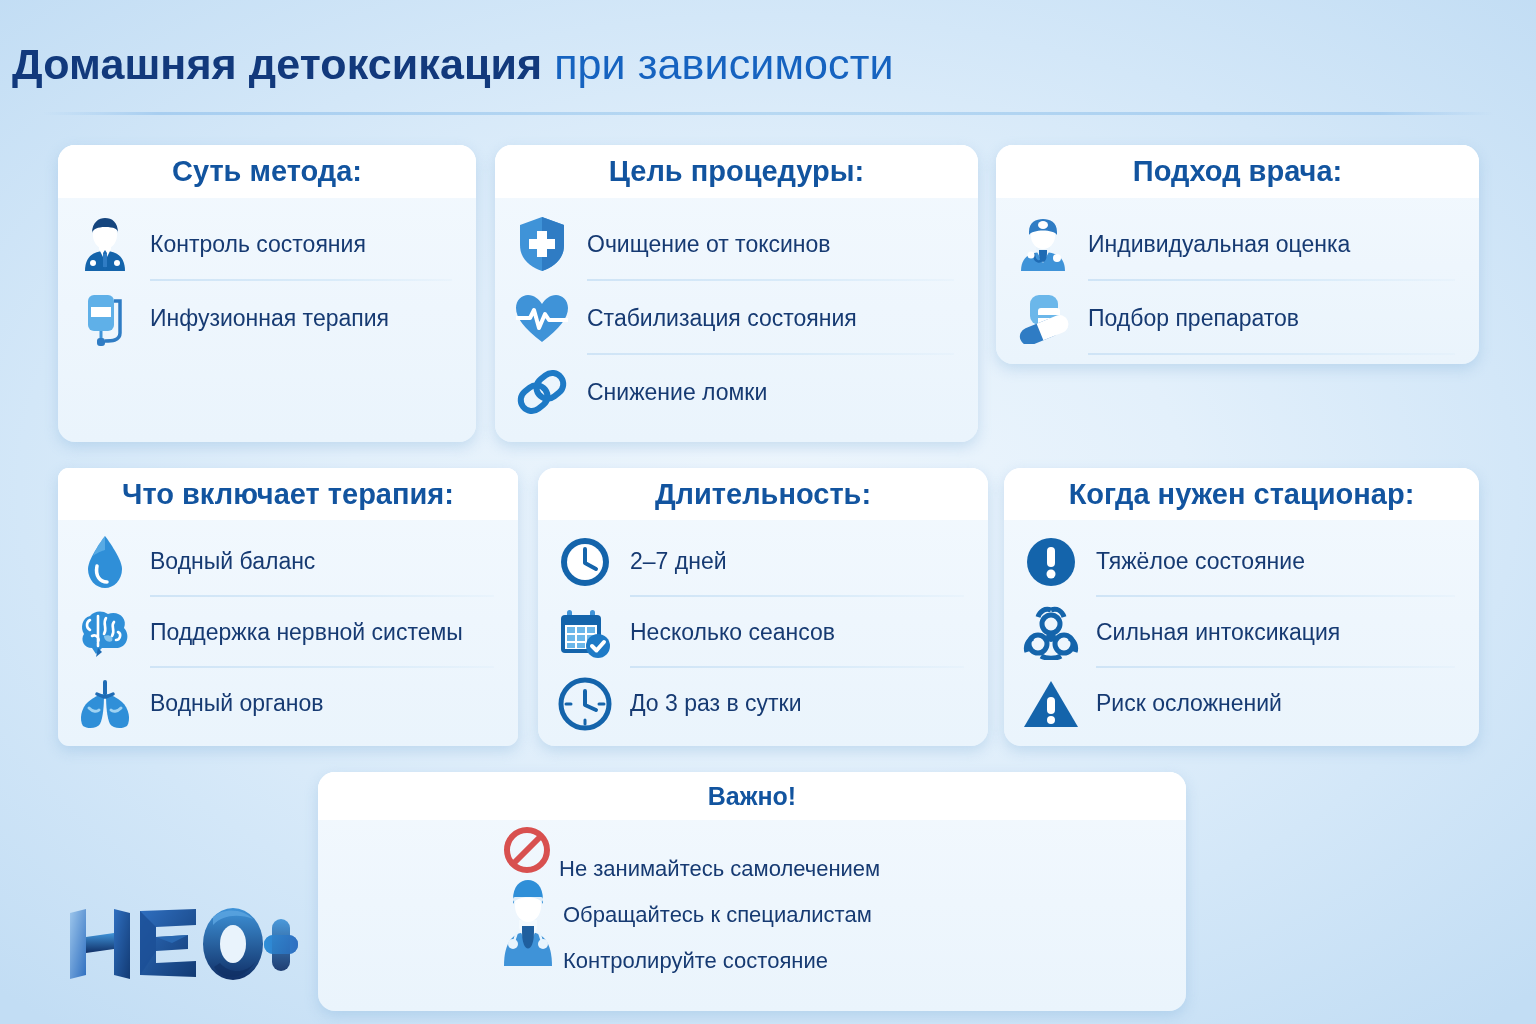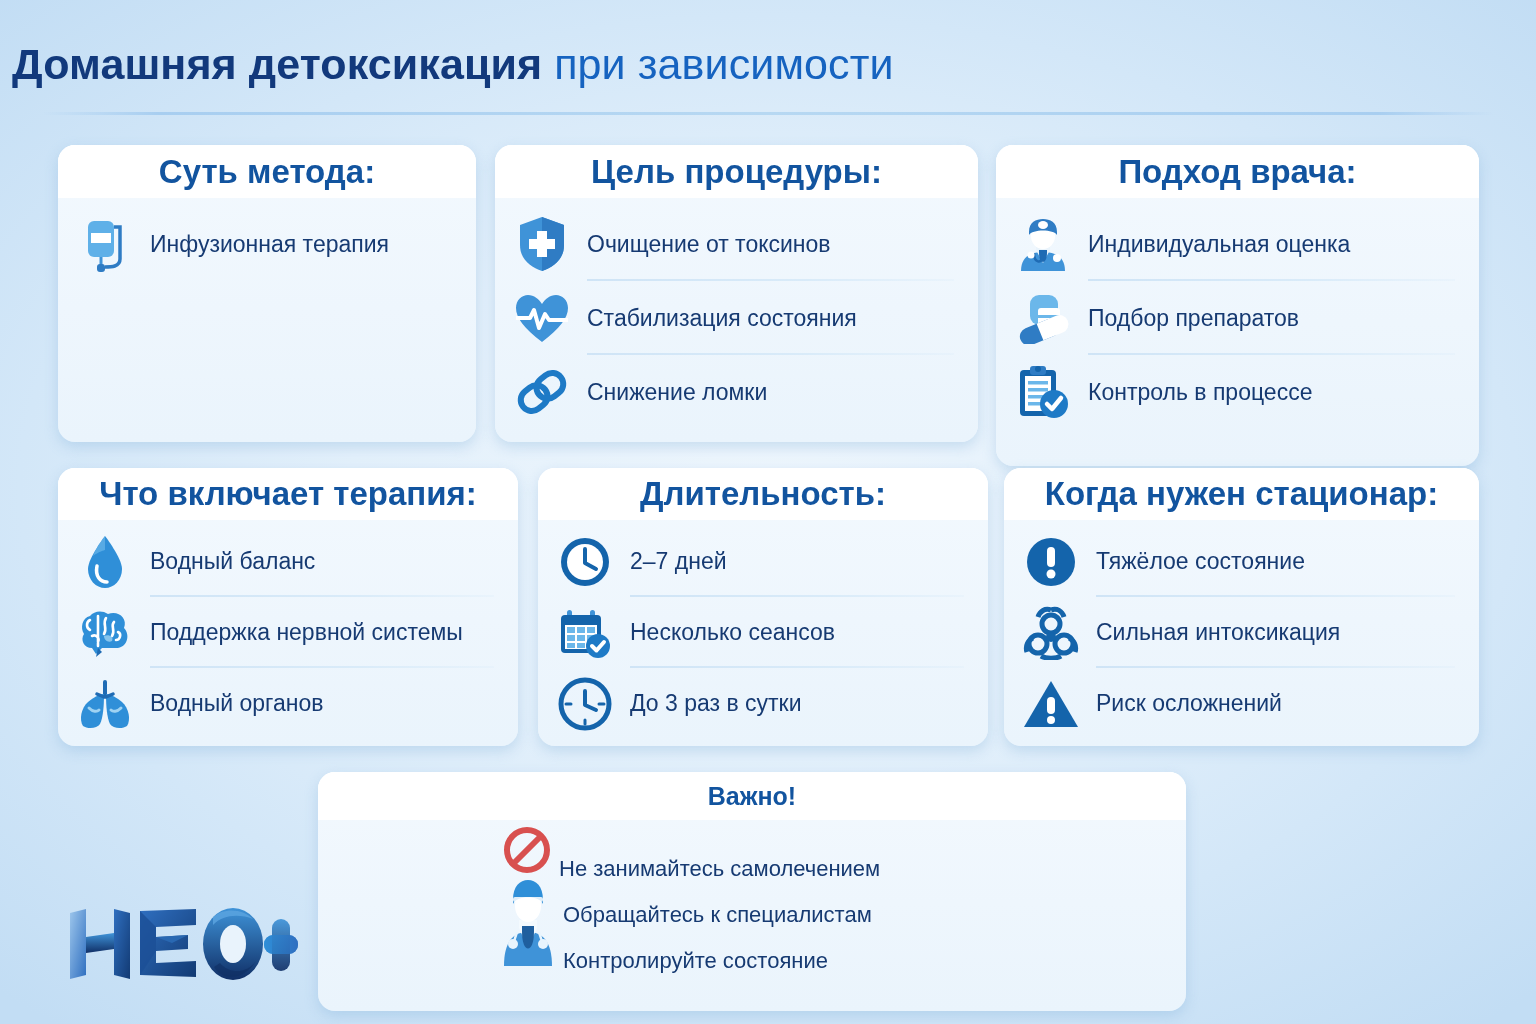--- a/index.html
+++ b/index.html
@@ -27,45 +27,45 @@
   .card{
     position:absolute; border-radius:17px; overflow:hidden;
     background:linear-gradient(180deg,#f3f9fe 0%,#eef6fd 55%,#eaf4fc 100%);
     box-shadow:0 5px 14px rgba(120,170,215,.32), 0 1px 0 rgba(255,255,255,.9) inset;
   }
   .card-head{
     background:#ffffff; width:100%;
     display:flex; align-items:center; justify-content:center;
   }
   .card-head h2{
-    font-size:33px; font-weight:bold; color:#12549f; white-space:nowrap;
+    font-size:29px; font-weight:bold; color:#12549f; white-space:nowrap;
   }
   .card-body{ padding:0 18px 0 16px; }
 
   .row{
     display:flex; align-items:center; gap:14px;
     position:relative;
   }
   .row .ico{ width:62px; min-width:62px; height:62px; display:flex; align-items:center; justify-content:center; }
   .row .lbl{ font-size:23px; color:#163a72; white-space:nowrap; }
   .row.sep::after{
     content:""; position:absolute; left:76px; right:6px; bottom:0; height:2px;
     background:linear-gradient(90deg,#cfe4f6 0%,#d9ebf9 60%,rgba(217,235,249,.25) 100%);
   }
 
   
   #card1{ left:58px;  top:145px; width:418px; height:297px; }
   #card2{ left:495px; top:145px; width:483px; height:297px; }
-  #card3{ left:996px; top:145px; width:483px; height:321px; }
+  #card3{ left:996px; top:145px; width:483px; height:219px; }
   #card1 .card-head,#card2 .card-head,#card3 .card-head{ height:53px; }
   #card1 .row,#card2 .row,#card3 .row{ height:74px; }
   #card1 .card-body,#card2 .card-body,#card3 .card-body{ padding-top:9px; }
 
   
-  #card4{ left:58px;  top:468px; width:460px; height:278px; }
+  #card4{ left:58px;  top:468px; width:460px; height:278px;border-radius:11px; }
   #card5{ left:538px; top:468px; width:450px; height:278px; }
   #card6{ left:1004px;top:468px; width:475px; height:278px; }
   #card4 .card-head,#card5 .card-head,#card6 .card-head{ height:52px; }
   #card4 .row,#card5 .row,#card6 .row{ height:71px; }
   #card4 .card-body,#card5 .card-body,#card6 .card-body{ padding-top:6px; }
   #card4 .row .lbl,#card5 .row .lbl,#card6 .row .lbl{ font-size:23px; }
 
   
   #cardImp{ left:318px; top:772px; width:868px; height:239px; }
   #cardImp .card-head{ height:48px; }
@@ -91,20 +91,35 @@
     <span class="l">при зависимости</span>
   </div>
 </div>
 <div class="divider"></div>
 
 <div class="card" id="card1">
   <div class="card-head">
     <h2>Суть метода:</h2>
   </div>
   <div class="card-body">
+    <div class="row sep">
+      <span class="ico">
+        <svg width="52" height="54" viewBox="0 0 52 54">
+          <path d="M6 54 C6 40 14 34 26 34 C38 34 46 40 46 54 Z" fill="#1464ab"></path>
+          <path d="M20 32 L26 44 L32 32 L32 26 L20 26 Z" fill="#ffffff"></path>
+          <path d="M24 36 L26 54 L28 36 L26 33 Z" fill="#1f6bb4"></path>
+          <rect x="24" y="37" width="4" height="13" fill="#2f7cc4"></rect>
+          <ellipse cx="26" cy="18" rx="12" ry="14" fill="#fff"></ellipse>
+          <path d="M13 16 C13 5 20 1 26 1 C33 1 39 5 39 16 C39 12 35 10 26 10 C19 10 14 12 13 16 Z" fill="#15457e"></path>
+          <circle cx="14" cy="46" r="3" fill="#fff"></circle>
+          <circle cx="38" cy="46" r="3" fill="#fff"></circle>
+        </svg>
+      </span>
+      <span class="lbl">Контроль состояния</span>
+    </div>
     <div class="row">
       <span class="ico">
         <svg width="50" height="58" viewBox="0 0 50 58">
           <rect x="8" y="6" width="26" height="36" rx="6" fill="#5fb0e8"></rect>
           <rect x="11" y="18" width="20" height="10" fill="#fff"></rect>
           <path d="M21 42 L21 50" stroke="#3f93d8" stroke-width="3" fill="none"></path>
           <path d="M34 12 L40 12 L40 44 C40 52 31 52 25 52" stroke="#2f7cc4" stroke-width="3.5" fill="none"></path>
           <rect x="17" y="49" width="8" height="8" rx="3" fill="#2f7cc4"></rect>
         </svg>
       </span>

